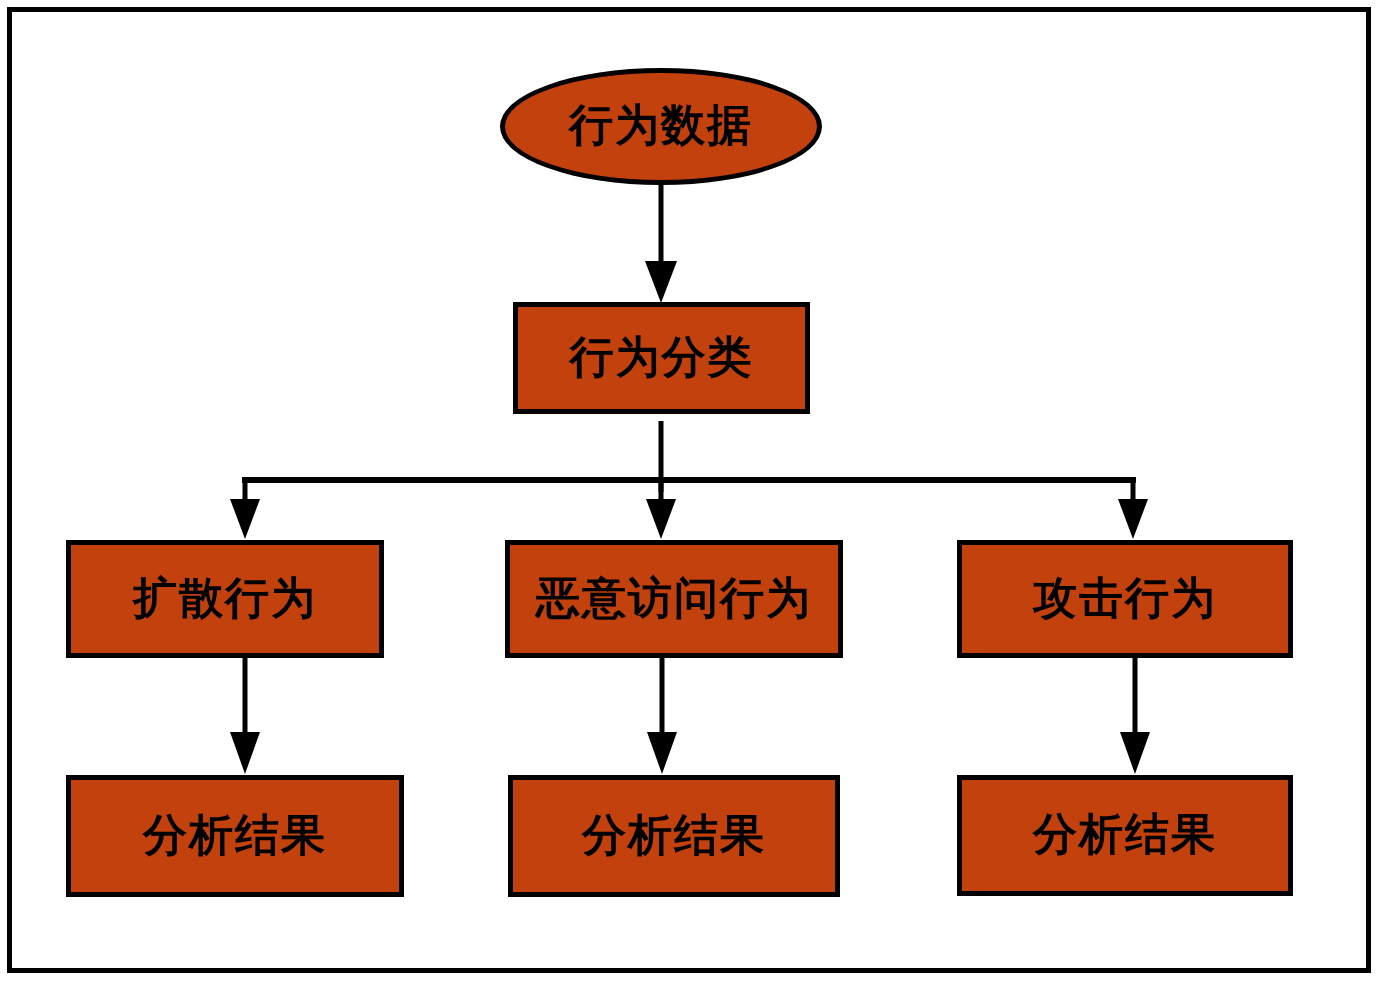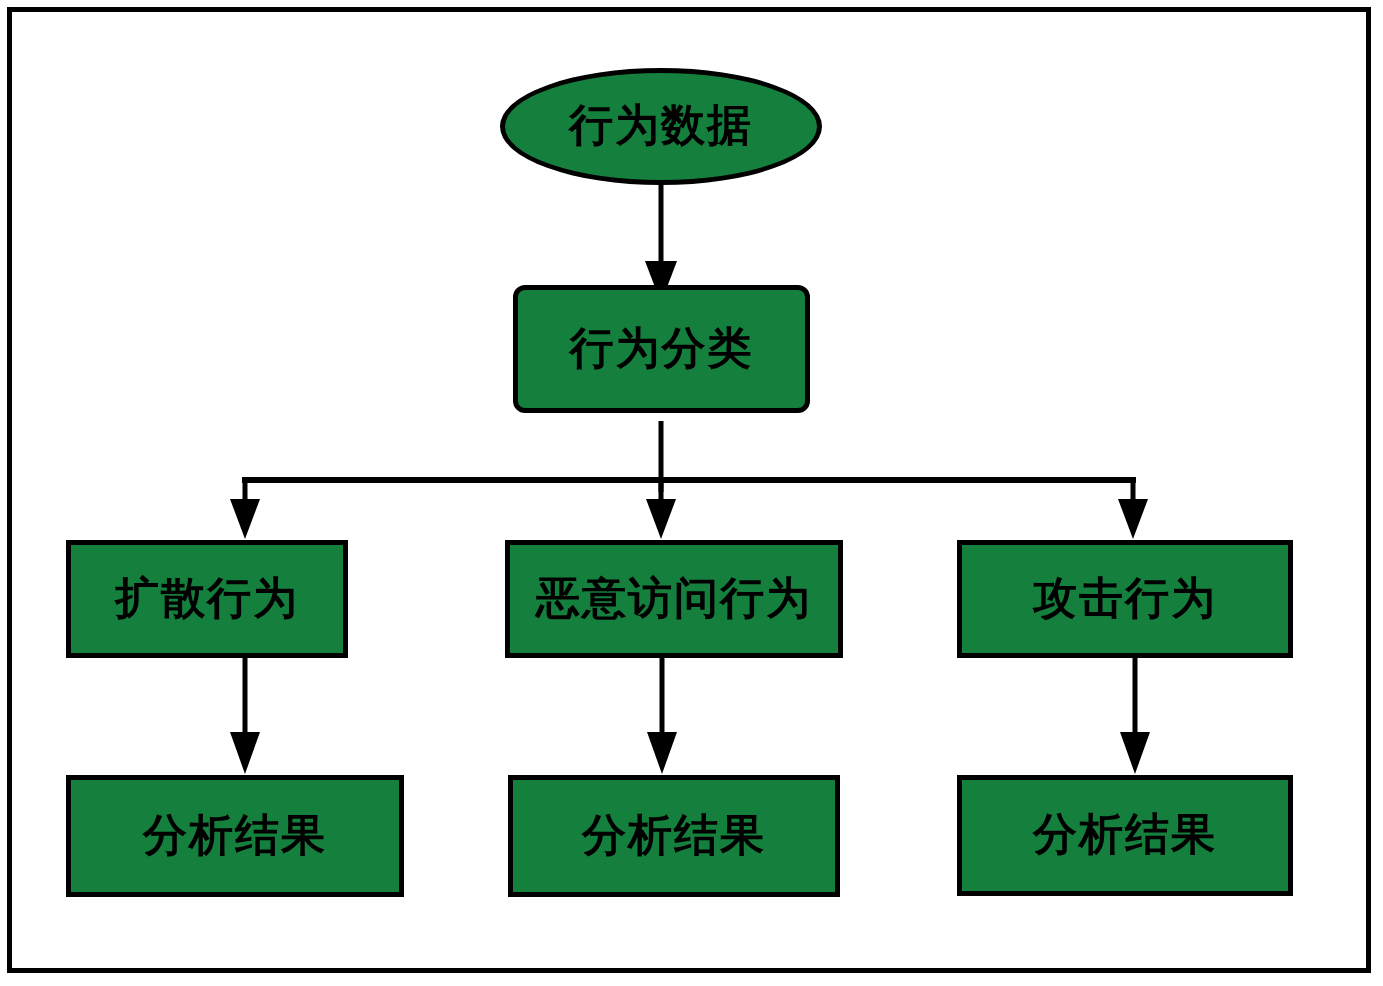--- a/index.html
+++ b/index.html
@@ -38,33 +38,33 @@
     display: flex;
     flex-direction: column;
     align-items: center;
     justify-content: center;
     text-align: center;
     box-sizing: border-box;
     font-size: 44px;
     font-weight: bold;
     line-height: 1.28;
     letter-spacing: 2px;
-    background: #15803d;
+    background: #c2410c;
   }
   .rect {
     border: 5px solid #000000;
   }
   .ellipse {
     border: 5px solid #000000;
     border-radius: 50%;
   }
   
   .n-source   { left: 500px; top:  68px; width: 322px; height: 117px; }
-  .n-classify { left: 513px; top: 285px; width: 297px; height: 128px; border-radius: 12px; }
-  .n-f1       { left:  66px; top: 540px; width: 282px; height: 118px; }
+  .n-classify { left: 513px; top: 302px; width: 297px; height: 112px; }
+  .n-f1       { left:  66px; top: 540px; width: 318px; height: 118px; }
   .n-f2       { left: 505px; top: 540px; width: 338px; height: 118px; text-align: center; }
   .n-f3       { left: 957px; top: 540px; width: 336px; height: 118px; }
   .n-r1       { left:  66px; top: 775px; width: 338px; height: 122px; }
   .n-r2       { left: 508px; top: 775px; width: 332px; height: 122px; }
   .n-r3       { left: 957px; top: 775px; width: 336px; height: 121px; }
 </style>
 </head>
 <body>
 
 <div class="canvas">

